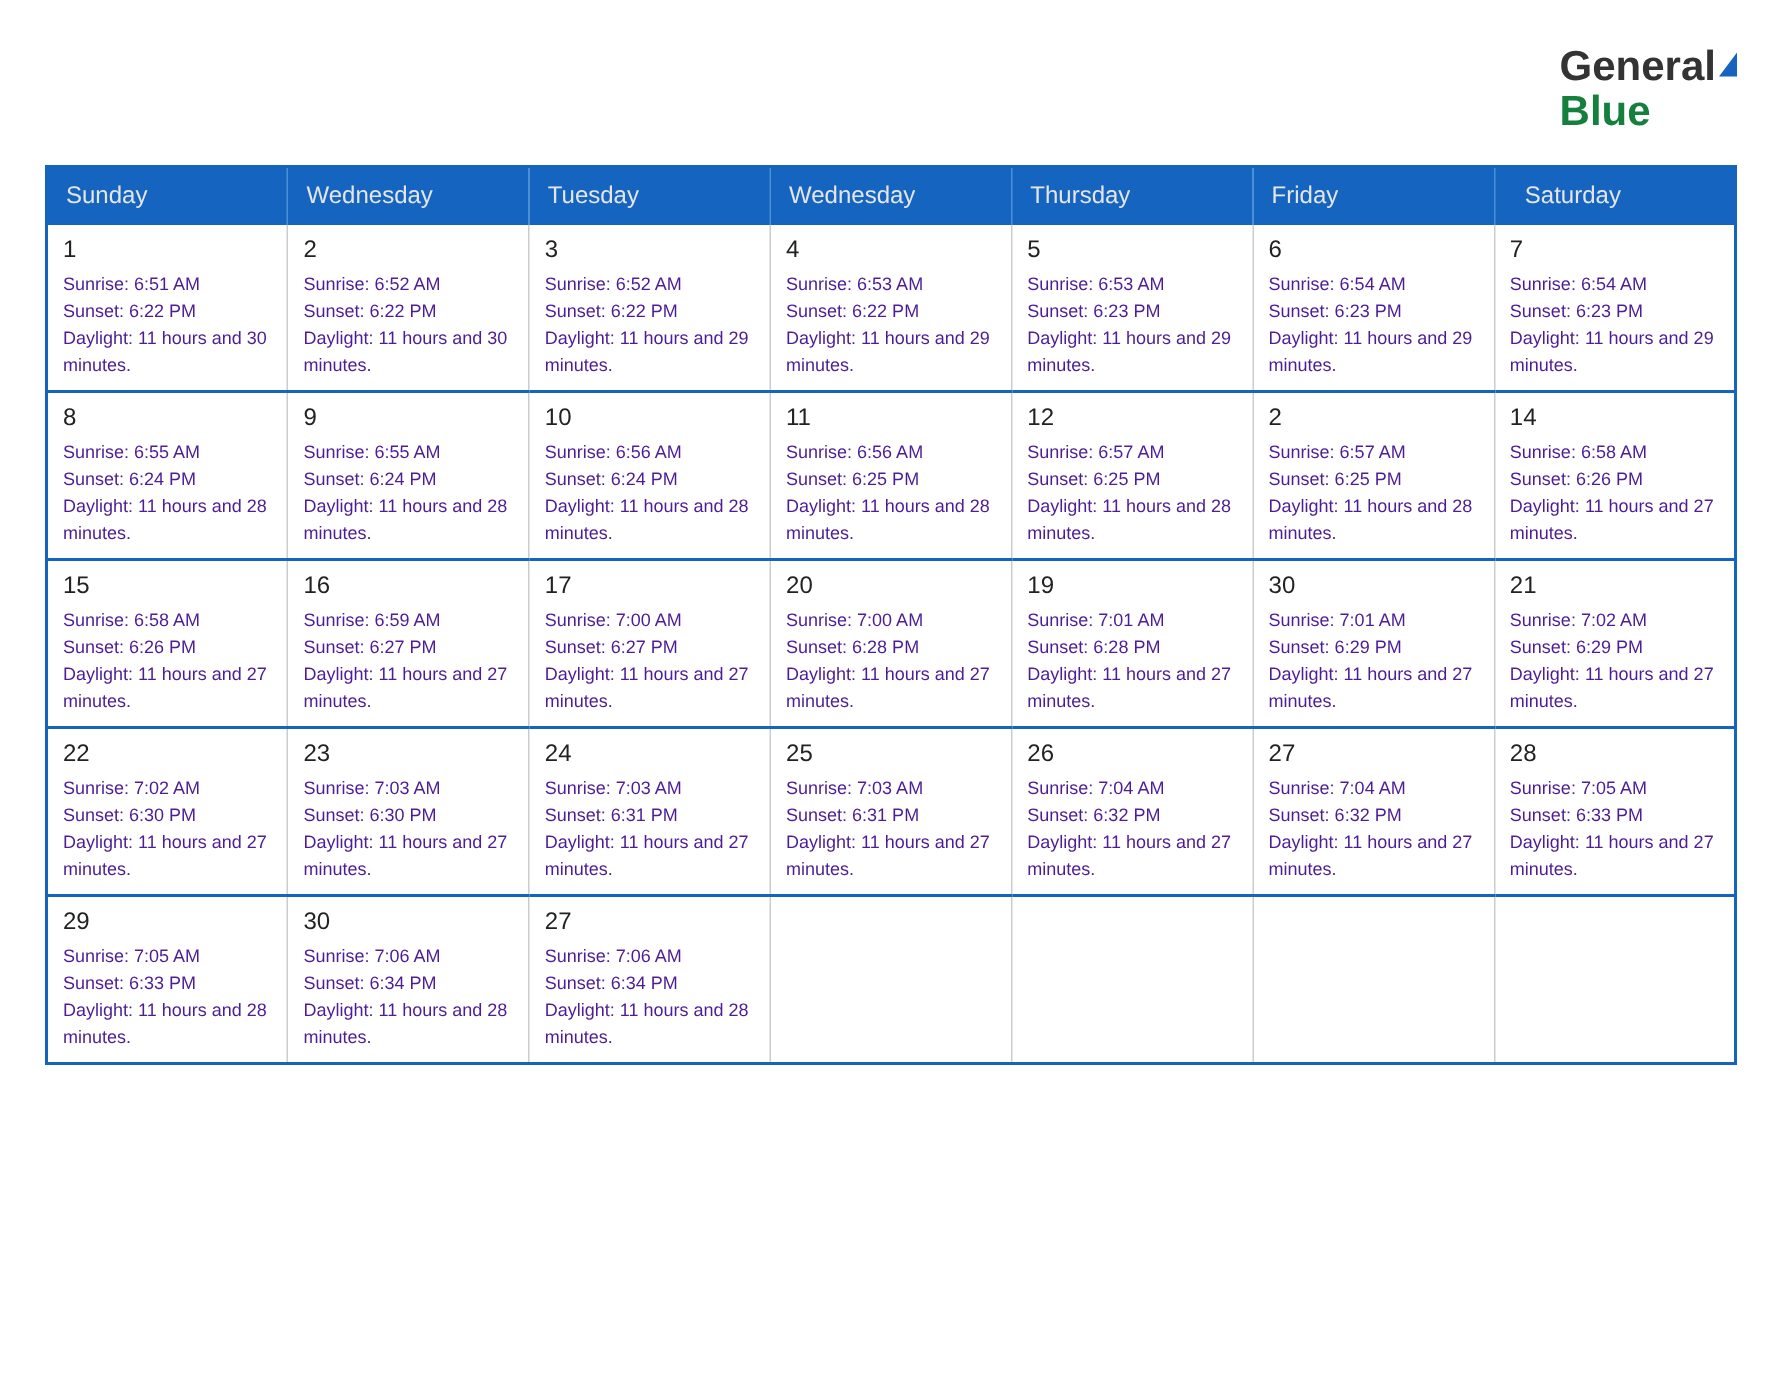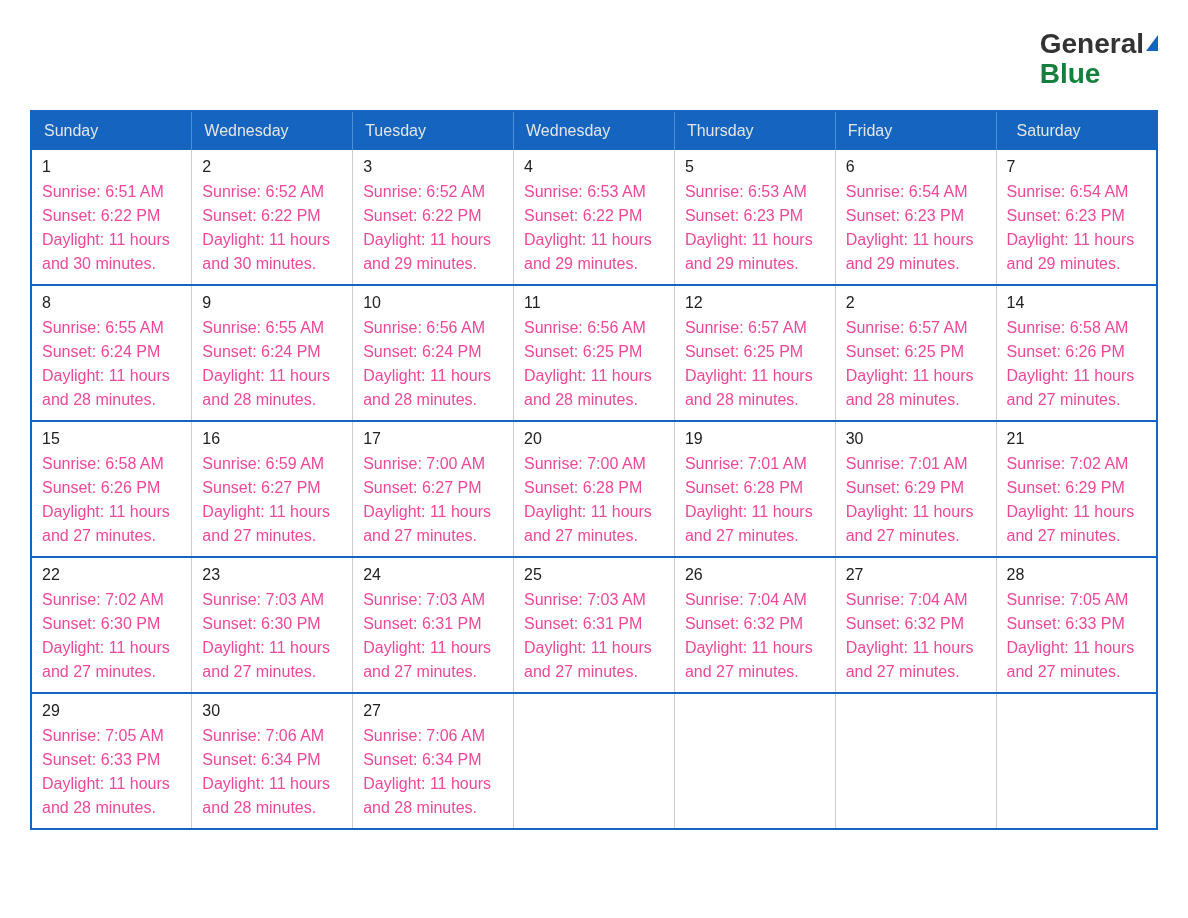--- a/index.html
+++ b/index.html
@@ -85,23 +85,23 @@
       border-bottom: none;
     }
     .day-number {
       font-size: 16px;
       font-weight: normal;
       display: block;
       margin-bottom: 4px;
       color: #222;
     }
     .day-info {
-      font-size: 16px;
+      font-size: 12px;
       line-height: 1.5;
-      color: #ec4899;
+      color: #4c1d95;
     }
     .empty-cell {
       background: #fff;
     }
   </style>
 </head>
 <body>
 
 <div class="header">
   <div class="logo">

